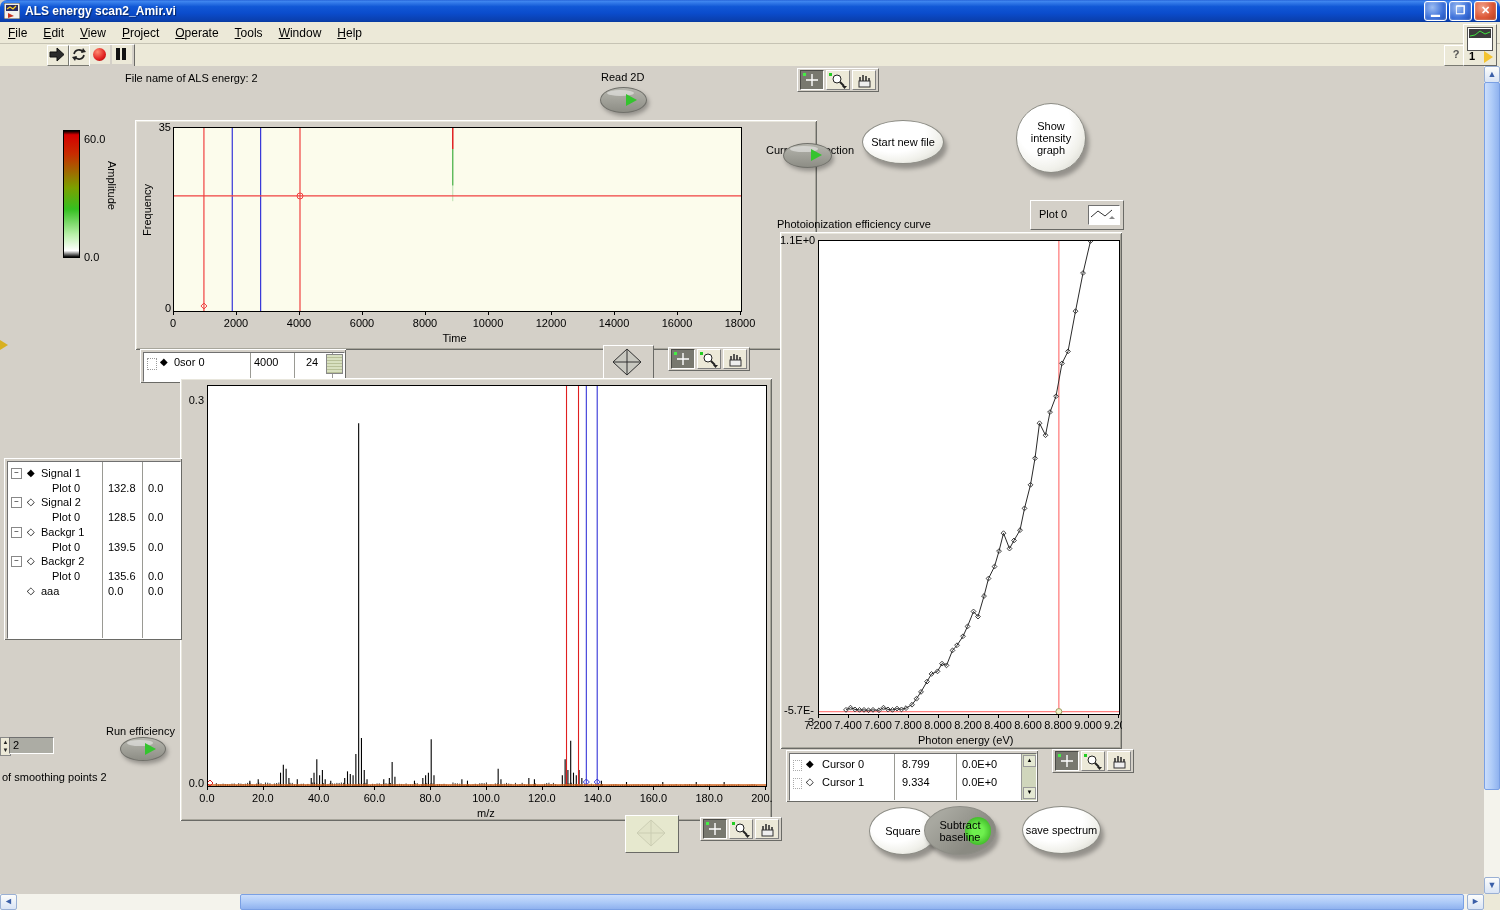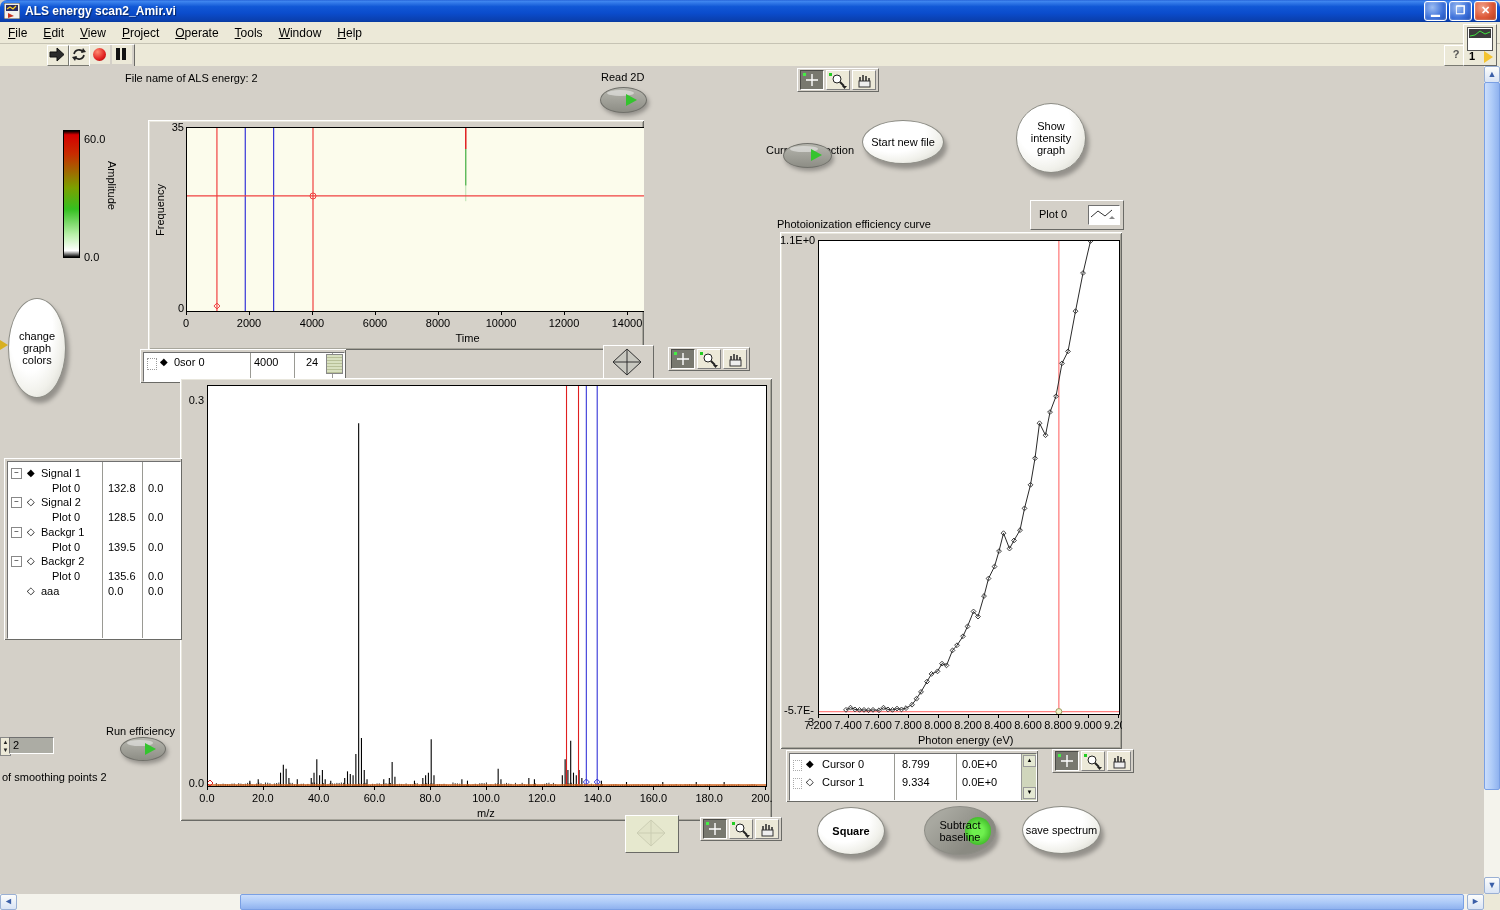--- a/index.html
+++ b/index.html
@@ -172,26 +172,23 @@
         </svg>
     </div>
   </div>
 
   <div style="position:absolute;left:63px;top:64px;width:15px;height:126px;border:1px solid #000;
        background:linear-gradient(180deg,#000 0%,#d40000 3%,#c82b00 18%,#7ca000 45%,#35c020 62%,#b8f0a8 82%,#fff 95%,#000 100%);"></div>
   <span class="lbl" style="left:84px;top:67px;">60.0</span>
   <span class="lbl" style="left:84px;top:185px;">0.0</span>
   <span class="lbl vlabel-down" style="left:106px;top:95px;">Amplitude</span>
 
-  <div class="ovalbtn" style="left:8px;top:232px;width:56px;height:98px;">
-    <span>change graph colors</span>
-  </div>
   <div style="position:absolute;left:0;top:274px;width:0;height:0;border-left:8px solid #d8b020;border-top:5px solid transparent;border-bottom:5px solid transparent;"></div>
 
-  <div id="intensity-graph" class="raised2" style="position:absolute;left:148px;top:54px;width:496px;height:230px;overflow:hidden;">
+  <div id="intensity-graph" class="raised2" style="position:absolute;left:135px;top:54px;width:682px;height:230px;overflow:hidden;">
       <span style="position: absolute; left: 10px; top: 1px; width: 26px; text-align: right;">35</span>
       <span style="position: absolute; left: 10px; top: 182px; width: 26px; text-align: right;">0</span>
       <span class="lbl vlabel-up" style="position: absolute; left: 6px; top: 63.5px;">Frequency</span>
       <div class="plotarea" style="left: 38px; top: 7px; width: 567px; height: 183px; background: rgb(252, 252, 236);">
         <svg width="567" height="183" viewBox="0 0 567 183">
           <line x1="278.775" y1="0" x2="278.775" y2="20.914285714285715" stroke="#E02020" stroke-width="1.5"></line>
           <line x1="278.775" y1="20.914285714285715" x2="278.775" y2="57.51428571428571" stroke="#20A020" stroke-width="1.2" opacity="0.85"></line>
           <line x1="278.775" y1="57.51428571428571" x2="278.775" y2="73.2" stroke="#20A020" opacity="0.3"></line>
           <line x1="29.925" y1="0" x2="29.925" y2="183" stroke="#F04040" stroke-width="1.2"></line>
           <path d="M 29.925 175 l3 3 l-3 3 l-3 -3 z" fill="none" stroke="#F04040"></path>
@@ -817,21 +814,21 @@
         </svg>
       </div>
     <div class="pal-btn">
         <svg width="22" height="18" viewBox="0 0 22 18">
           <path d="M7 16 V6 M10 16 V4 M13 16 V5 M16 16 V7" stroke="#333" stroke-width="1.6"></path>
           <rect x="6" y="10" width="11" height="6" fill="#eee" stroke="#333"></rect>
         </svg>
       </div>
   </div>
 
-  <div class="ovalbtn" style="left:817px;top:741px;width:66px;height:46px;font-weight:bold;">
+  <div class="ovalbtn" style="left:869px;top:741px;width:66px;height:46px;">
     <span>Square</span>
   </div>
   <div class="ovalbtn" style="left:924px;top:740px;width:70px;height:47px;background:linear-gradient(135deg,#a8a8a0 20%,#8a8a82 70%);">
     <div style="position:absolute;right:4px;top:10px;width:26px;height:28px;border-radius:50%;background:radial-gradient(circle,#6ef04e 30%,#46c02e 70%,transparent 100%);"></div>
     <span style="position:relative;width:52px;">Subtract baseline</span>
   </div>
   <div class="ovalbtn" style="left:1022px;top:740px;width:77px;height:46px;">
     <span>save spectrum</span>
   </div>
 

